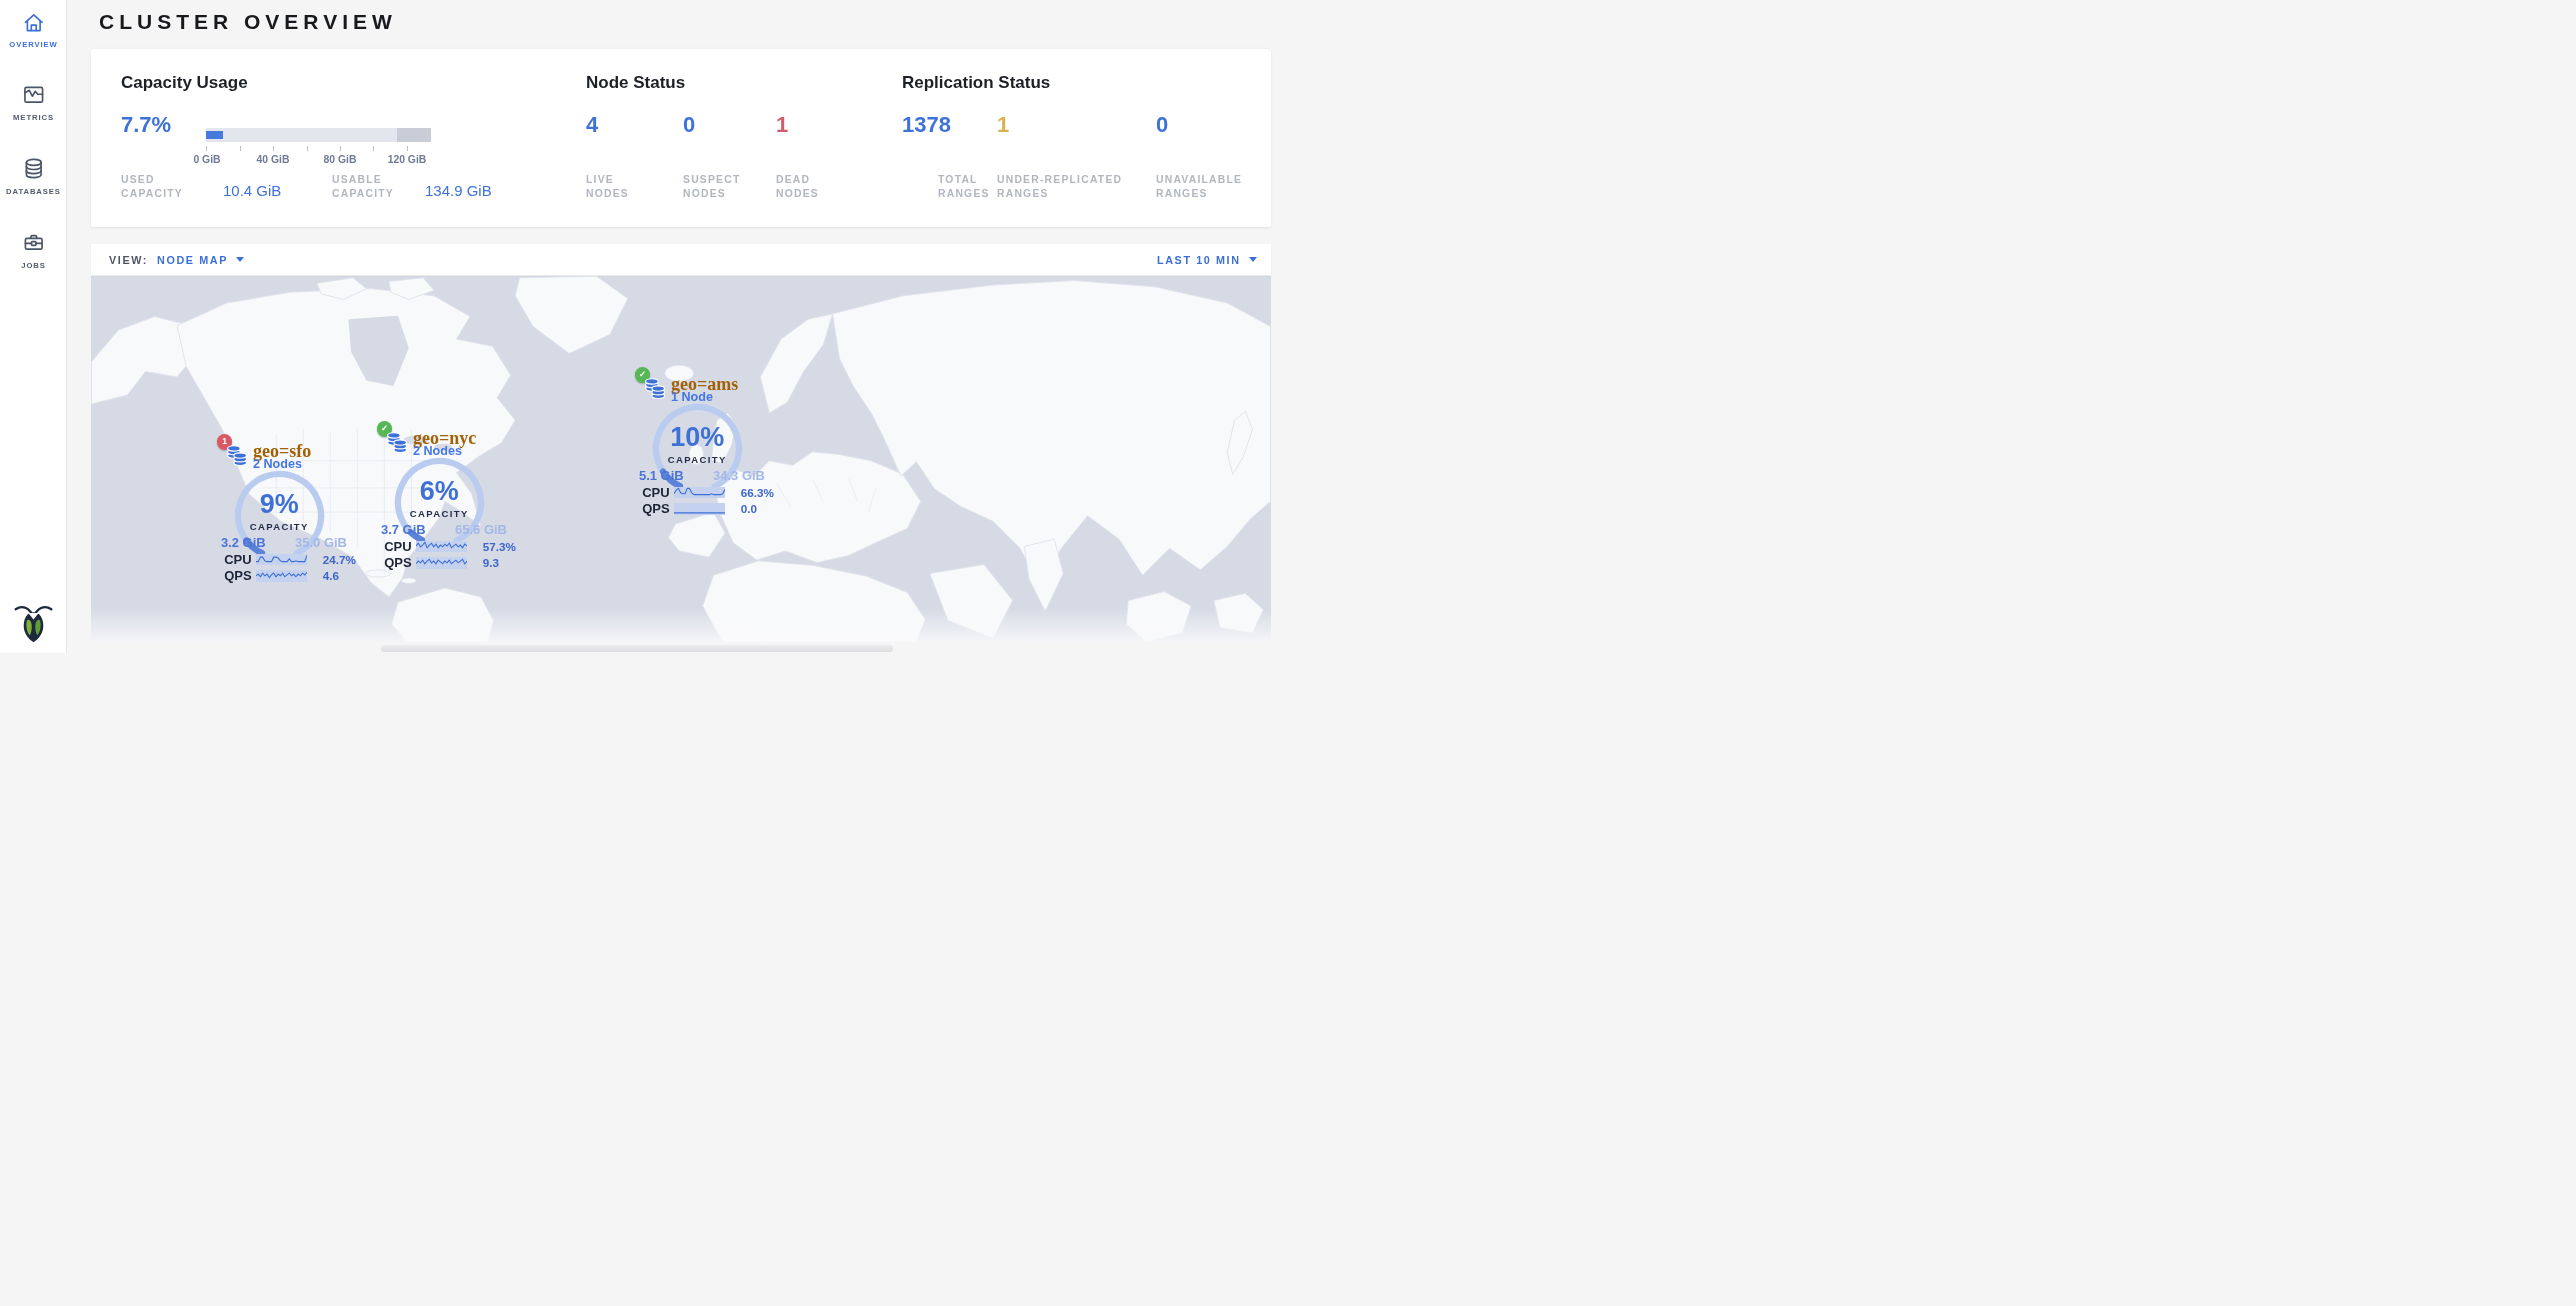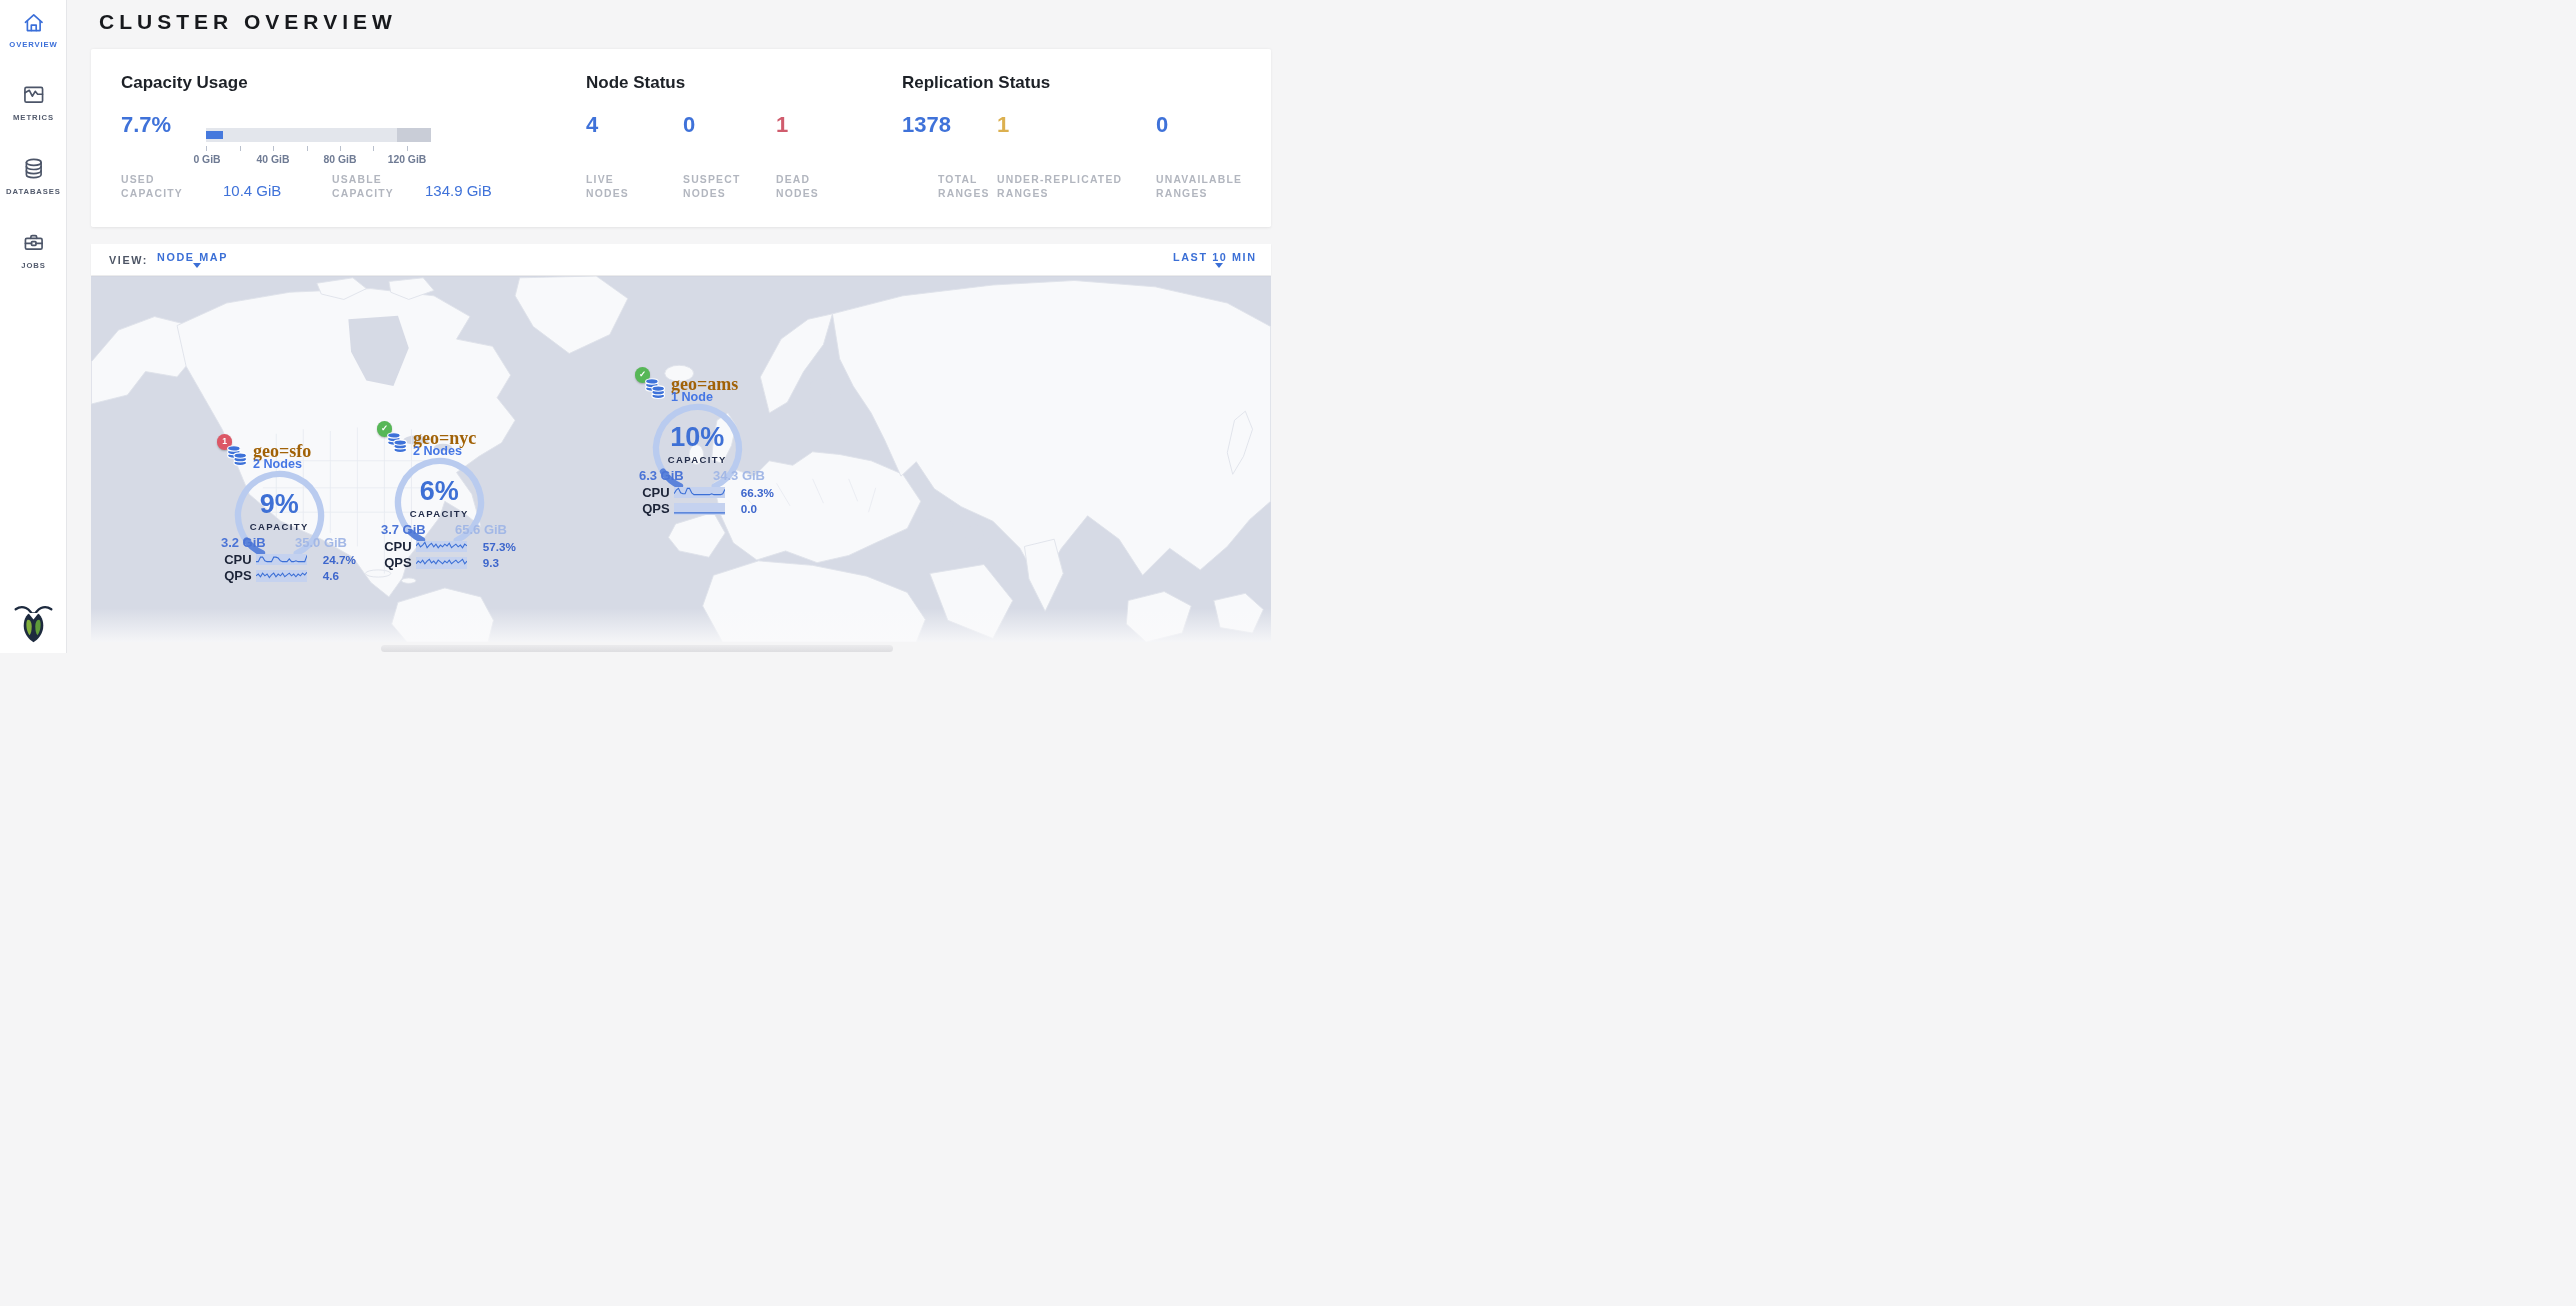--- a/index.html
+++ b/index.html
@@ -40,21 +40,21 @@
   .bar .used { position:absolute; left:0; top:3.2px; height:8px; background:#4679dd; }
   .bar .reserved { position:absolute; right:0; top:0; height:14.4px; background:#c9cdd7; }
   .tick { position:absolute; top:97px; width:0.9px; height:5.4px; background:#b9c0cd; }
   .tick-lbl { position:absolute; top:105px; width:58px; text-align:center;
     font-size:10.4px; font-weight:600; color:#6f7b94; }
   
   .viewbar { position:absolute; left:91px; top:244px; width:1180px; height:31px;
     background:#fff; box-shadow:0 0.9px 1.8px rgba(0,0,0,.06); display:flex; align-items:center;
     padding:0 14.4px 0 18px; z-index:4; }
   .vb-label { font-size:10.8px; font-weight:bold; letter-spacing:1.6px; color:#4d5565; }
-  .vb-drop { display:flex; align-items:center; margin-left:9px; cursor:pointer;flex-direction:column; }
+  .vb-drop { display:flex; align-items:center; margin-left:9px; cursor:pointer; }
   .vb-drop .val { font-size:10.8px; font-weight:bold; letter-spacing:1.6px; color:#3b6fd6; }
   .caret { width:0; height:0; border-left:4.5px solid transparent; border-right:4.5px solid transparent;
     border-top:5.4px solid #3b6fd6; margin-left:8px; }
   .vb-center { position:absolute; left:0; right:0; display:flex; justify-content:center;
     align-items:center; pointer-events:none; }
   .vb-center .crumb { font-size:11.3px; font-weight:bold; letter-spacing:2px; color:#1e2127;
     margin-left:9px; }
   .vb-right { margin-left:auto; display:flex; align-items:center; cursor:pointer; }
   
   .map { position:absolute; left:91px; top:276px; width:1180px; height:366px;
@@ -390,21 +390,21 @@
       </svg>
     </div>
     <div class="loc-name">geo=ams</div>
     <div class="loc-nodes">1 Node</div>
     <svg class="gauge" width="101" height="101" viewBox="0 0 112 112">
       <circle cx="56" cy="56" r="46" fill="none" stroke="#b9cbef" stroke-width="7" stroke-linecap="round" stroke-dasharray="248.9 40.1" transform="rotate(115 56 56)"></circle>
       <circle cx="56" cy="56" r="46" fill="none" stroke="#5b83da" stroke-width="7" stroke-linecap="round" transform="rotate(115 56 56)" stroke-dasharray="24.9 264.1"></circle>
     </svg>
     <div class="gauge-pct">10%</div>
     <div class="gauge-cap">CAPACITY</div>
-    <div class="gib-left">6.3 GiB</div>
+    <div class="gib-left">5.1 GiB</div>
     <div class="gib-right">34.3 GiB</div>
     <div class="stat-rows">
       <div class="stat-row">
         <span class="sl">CPU</span>
         <span class="spark">
           <svg width="51" height="11.7" viewBox="0 0 57 13">
               <polyline fill="none" stroke="#3b6fd6" stroke-width="1.2" points="0.0,7.5 2.5,3.5 5.0,1.5 7.4,6.5 9.9,7.5 12.4,7.5 14.9,1.5 17.3,1.5 19.8,6.5 22.3,8.5 24.8,8.5 27.3,8.5 29.7,8.5 32.2,8.5 34.7,8.5 37.2,8.5 39.7,8.5 42.1,7.5 44.6,8.5 47.1,8.5 49.6,8.5 52.0,8.5 54.5,7.5 57.0,2.5"></polyline>
             </svg>
         </span>
         <span class="sv">66.3%</span>

